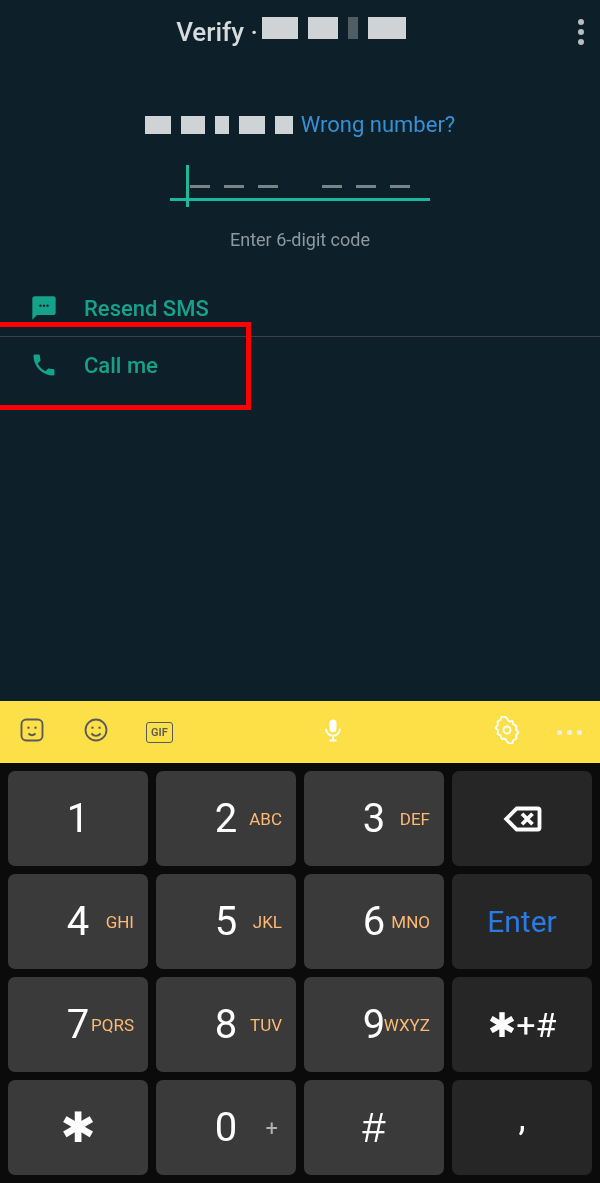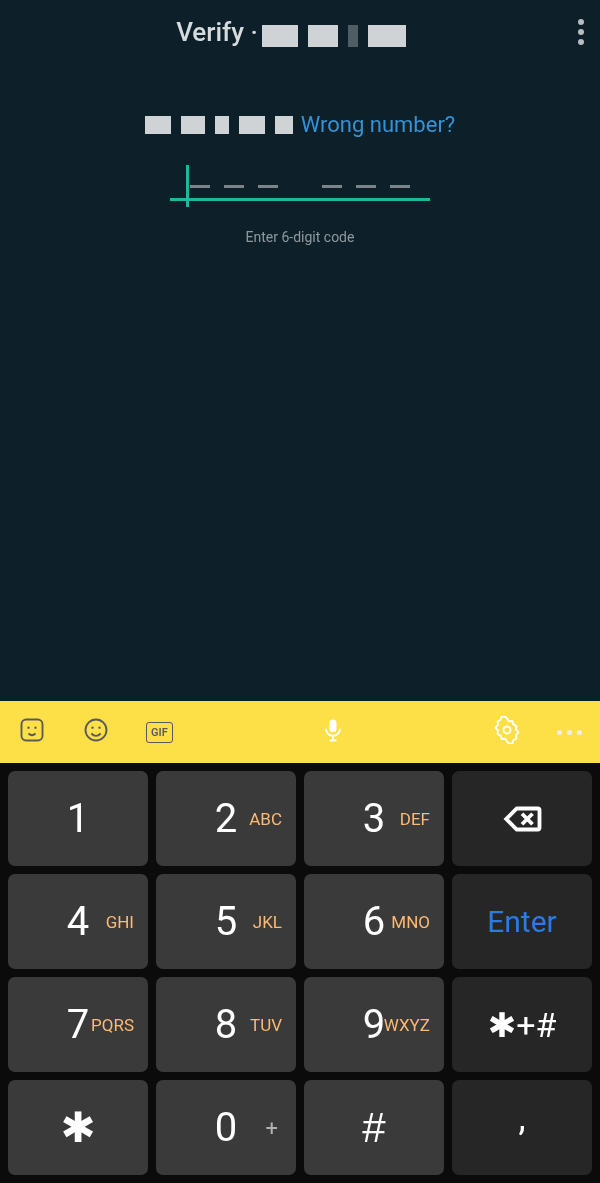--- a/index.html
+++ b/index.html
@@ -13,41 +13,41 @@
     --key-bg:#3a3a3a;
     --key-special:#262626;
     --done-blue:#2a7be4;
     --divider:#3b4046;
   }
   html,body{margin:0;padding:0;width:600px;height:1183px;background:var(--bg);font-family:Roboto,Arial,sans-serif;overflow:hidden;}
   .screen{display:flex;flex-direction:column;height:100%;}
 
   
   .header{display:flex;align-items:center;height:64px;padding:0 10px;}
-  .header .title-wrap{flex:1;display:flex;align-items:flex-end;justify-content:center;gap:4px;}
+  .header .title-wrap{flex:1;display:flex;align-items:flex-start;justify-content:center;gap:4px;}
   .header .title{color:var(--fg-light);font-size:26px;font-weight:500;}
   .header .redact{display:flex;gap:10px;}
   .header .blk{background:#cfd3d5;height:22px;}
   .menu-dots{color:#b7bdc0;font-size:26px;padding:0 6px;letter-spacing:0;line-height:1;display:flex;flex-direction:column;gap:4px;}
   .menu-dots span{display:block;width:6px;height:6px;border-radius:50%;background:#b7bdc0;}
 
   
   .body{flex:1;display:flex;flex-direction:column;align-items:center;padding-top:34px;}
   .waiting{color:var(--fg-light);font-size:22px;text-align:center;}
   .num-row{display:flex;align-items:center;gap:8px;margin-top:14px;}
   .num-row .redact2{display:flex;gap:10px;}
   .num-row .blk2{background:#cfd3d5;height:18px;}
   .wrong{color:var(--blue-link);font-size:22px;}
 
   .code-box{margin-top:30px;width:260px;border-bottom:3px solid var(--teal-light);display:flex;justify-content:center;gap:10px;padding-bottom:10px;position:relative;}
   .code-box .cursor{width:3px;height:42px;background:var(--teal-light);position:absolute;left:16px;top:-2px;}
   .code-box .group{display:flex;gap:14px;}
   .code-box .dash{width:20px;height:3px;background:#7a8488;margin-top:18px;}
   .gap-mid{width:24px;}
-  .helper{color:var(--fg-dim);font-size:14px;margin-top:28px;}
+  .helper{color:var(--fg-dim);font-size:18px;margin-top:28px;}
 
   .options{width:100%;margin-top:30px;}
   .opt{display:flex;align-items:center;gap:26px;padding:14px 30px;color:var(--teal);font-size:22px;font-weight:500;}
   .divider{height:1px;background:var(--divider);width:100%;}
   .opt svg{width:28px;height:28px;fill:var(--teal);}
   .highlight-box{position:relative;}
   .red-outline{position:absolute;left:-4px;top:-10px;width:250px;height:78px;outline:5px solid #ff0000;}
 
   
   .kb{background:#1e1e1e;width:100%;}
@@ -114,20 +114,41 @@
       </div>
       <div class="gap-mid"></div>
       <div class="group">
         <div class="dash"></div>
           <div class="dash"></div>
           <div class="dash"></div>
       </div>
     </div>
     <div class="helper">Enter 6-digit code</div>
 
+    <div class="options">
+      <div class="opt">
+        <svg viewBox="0 0 24 24">
+            <path d="M20 2H4c-1.1 0-2 .9-2 2v18l4-4h14c1.1 0 2-.9 2-2V4c0-1.1-.9-2-2-2z"></path>
+            <circle cx="9" cy="10" r="1" fill="#0d1f28"></circle>
+            <circle cx="12" cy="10" r="1" fill="#0d1f28"></circle>
+            <circle cx="15" cy="10" r="1" fill="#0d1f28"></circle>
+          </svg>
+        <span>Resend SMS</span>
+      </div>
+      <div class="divider"></div>
+      <div class="highlight-box">
+        <div class="red-outline"></div>
+        <div class="opt">
+          <svg viewBox="0 0 24 24">
+              <path d="M6.62 10.79a15.05 15.05 0 006.59 6.59l2.2-2.2a1 1 0 011-.24 11.36 11.36 0 003.56.57 1 1 0 011 1V20a1 1 0 01-1 1A17 17 0 013 4a1 1 0 011-1h3.49a1 1 0 011 1 11.36 11.36 0 00.57 3.56 1 1 0 01-.24 1z"></path>
+            </svg>
+          <span>Call me</span>
+        </div>
+      </div>
+    </div>
   </div>
 
   <div class="kb">
     <div class="kb-top">
       <div class="left">
         <span><svg viewBox="0 0 24 24">
               <rect x="3" y="3" width="18" height="18" rx="4"></rect>
               <circle cx="9" cy="10" r="1" fill="#5a5a5a" stroke="none"></circle>
               <circle cx="15" cy="10" r="1" fill="#5a5a5a" stroke="none"></circle>
               <path d="M9 15c1 1 2 1.5 3 1.5s2-.5 3-1.5"></path>

